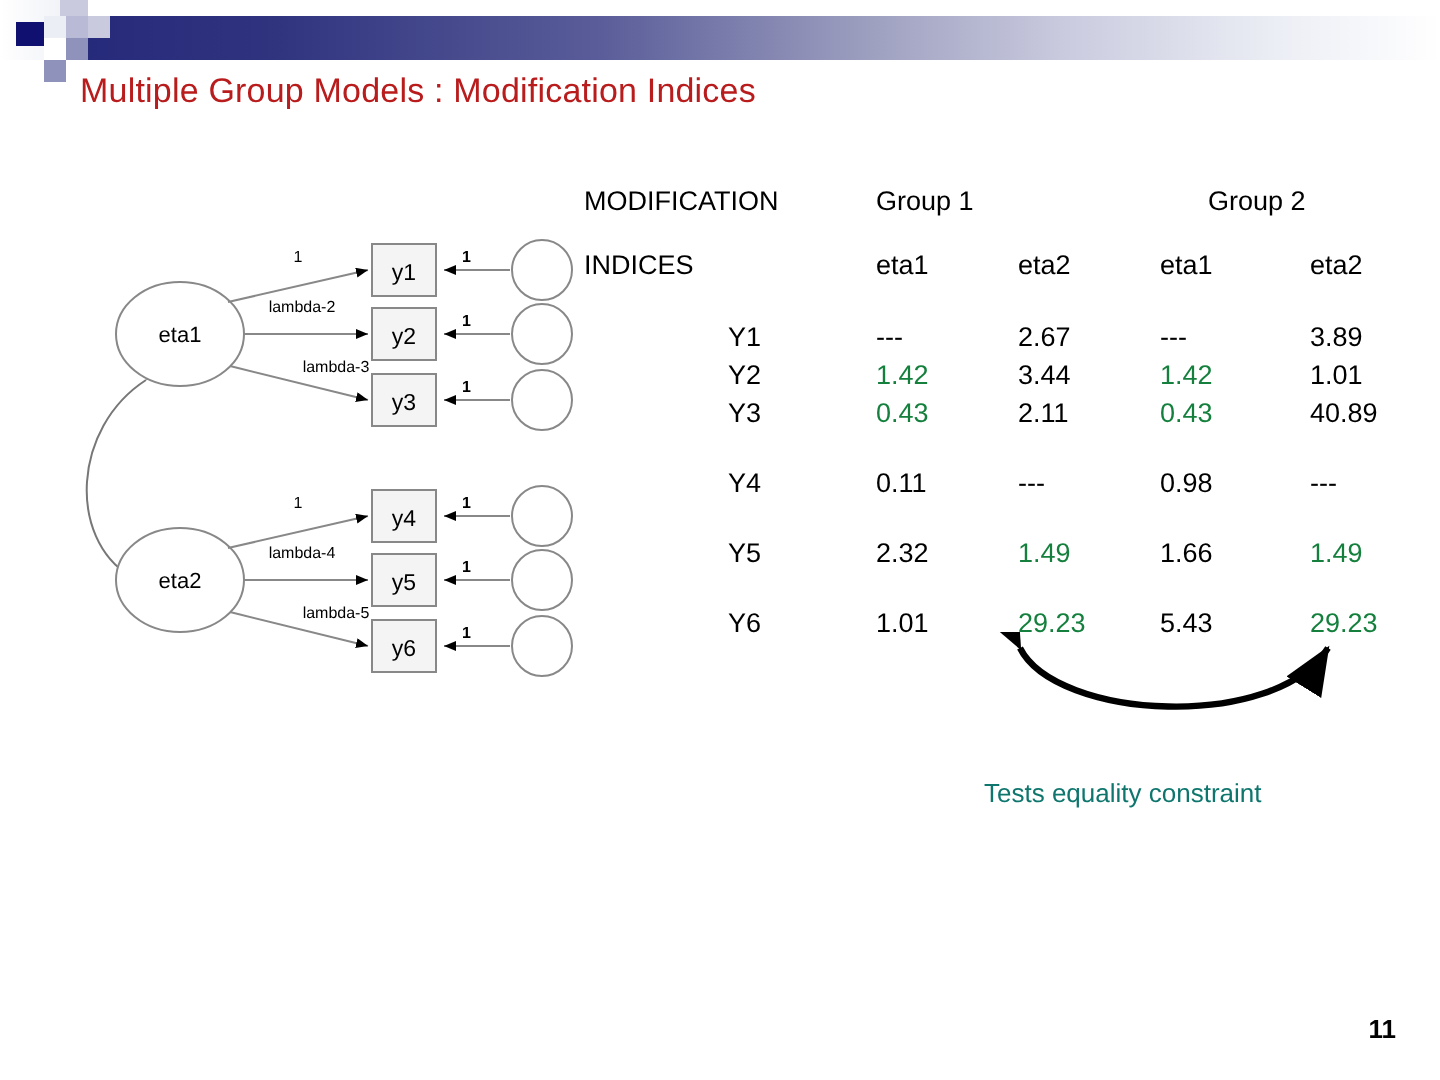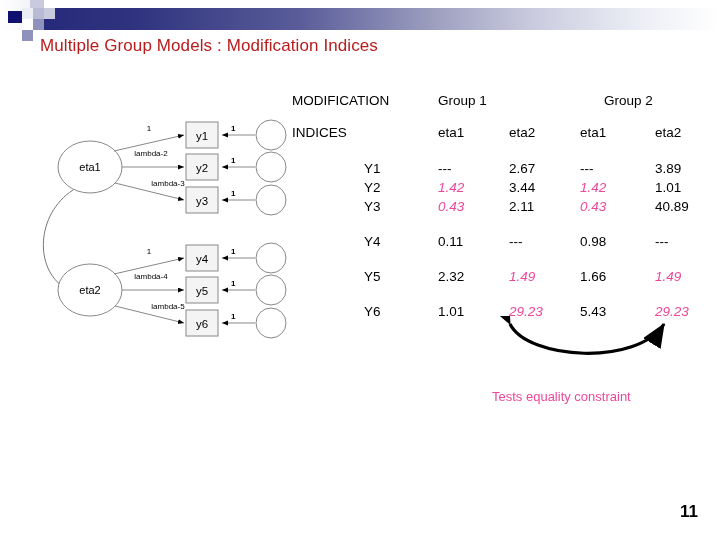--- a/index.html
+++ b/index.html
@@ -107,49 +107,49 @@
   .c-e2b   { left: 363px; }
 
   
   .num {
     position: absolute;
     font-size: 13.5px;
     color: #000000;
     text-align: left;
     white-space: nowrap;
   }
-  .num.hl { color: #ec4899; font-style: italic; }
+  .num.hl { color: #15803d; }
 
   
   #equality-arrow {
     position: absolute;
     left: 488px;
     top: 316px;
     width: 192px;
     height: 56px;
   }
 
   
   #caption-block {
     position: absolute;
     left: 492px;
     top: 383px;
     width: 220px;
     font-size: 13px;
-    color: #ec4899;
+    color: #0f766e;
     line-height: 27px;
     white-space: nowrap;
   }
 
   
   #page-number {
     position: absolute;
     right: 22px;
     bottom: 18px;
-    font-size: 17px;
+    font-size: 13px;
     font-weight: bold;
     color: #000000;
   }
 </style>
 </head>
 <body>
 
 <div id="header-band">
   <div class="grad-bar"></div>
 

